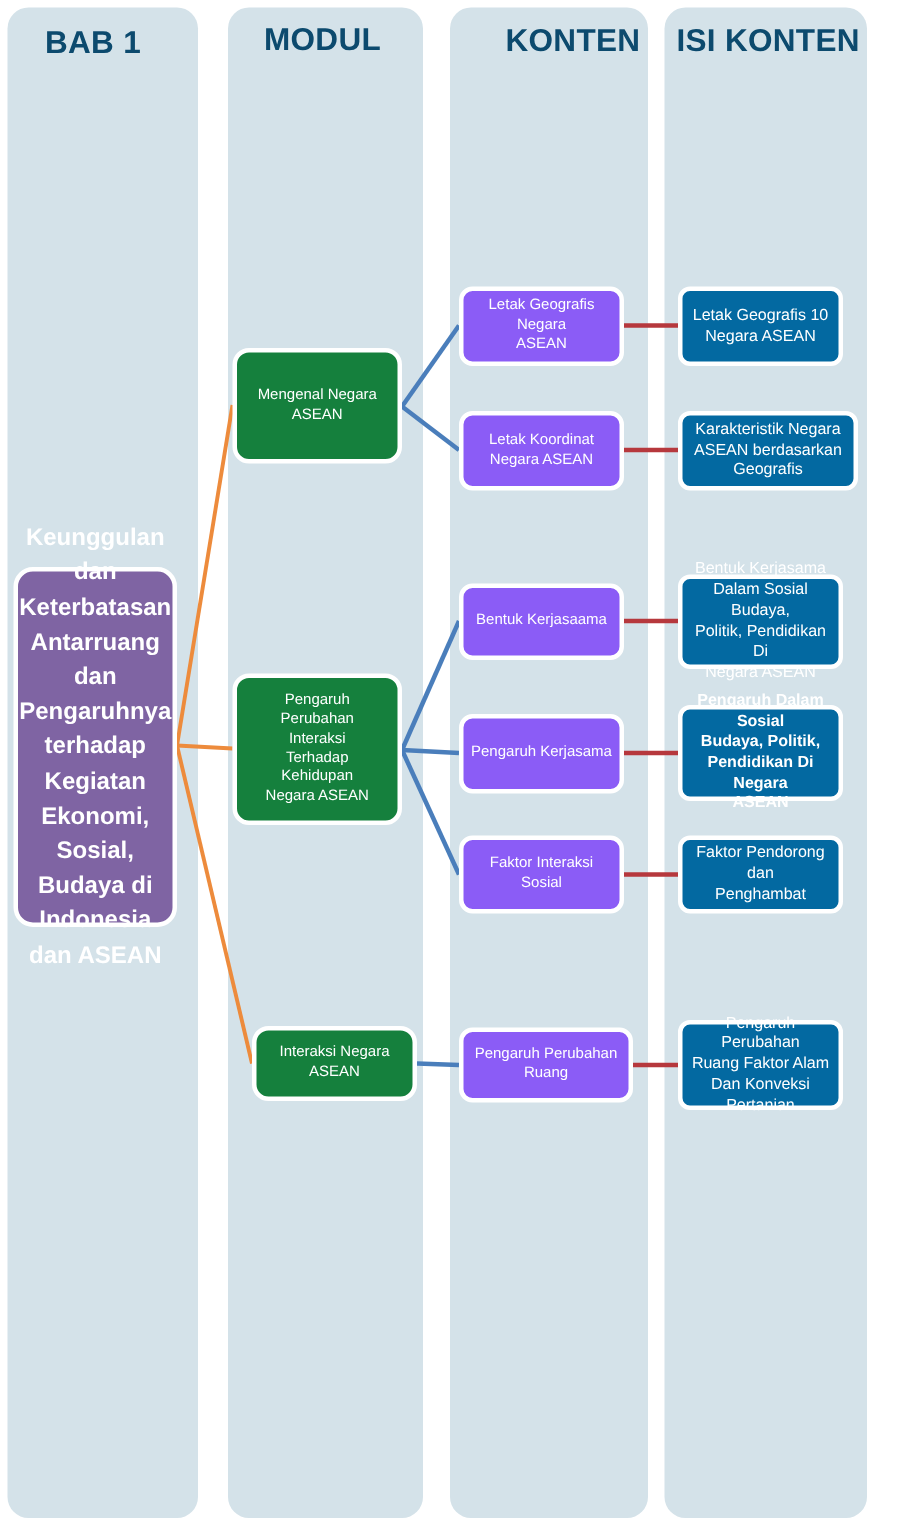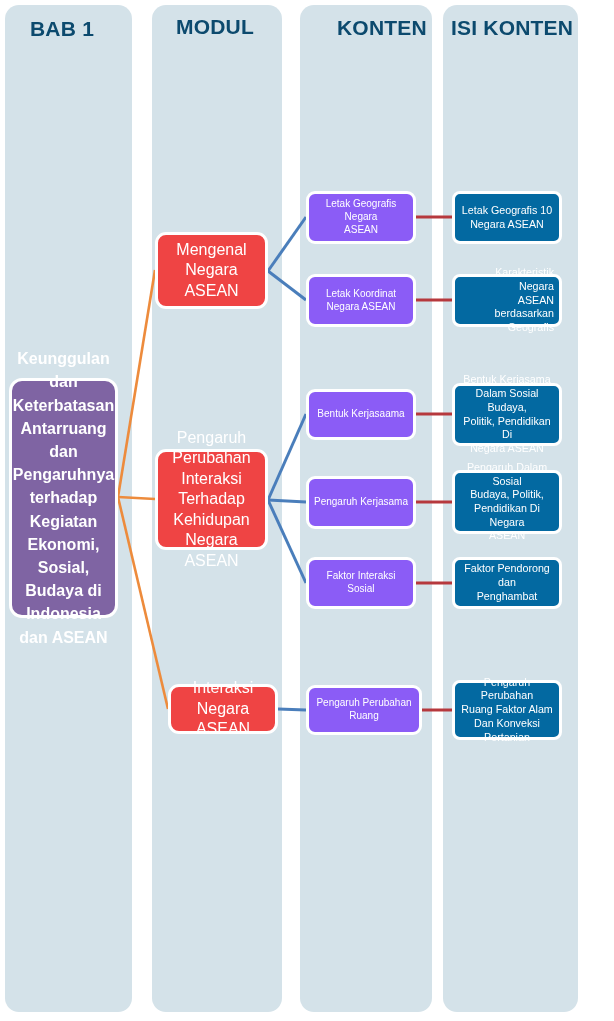--- a/index.html
+++ b/index.html
@@ -53,22 +53,22 @@
     z-index:5;
   }
   .node.root{
     background:#7f64a3;
     font-weight:bold;
     font-size:16px;
     border-radius:13px;
     line-height:1.45;
   }
   .node.modul{
-    background:#ef4444;
-    font-size:16px;
+    background:#15803d;
+    font-size:10px;
     border-radius:11px;
   }
   .node.konten{
     background:#8b5cf6;
     font-size:10px;
     border-radius:9px;
   }
   .node.isi{
     background:#0369a1;
     font-size:10.7px;
@@ -123,28 +123,28 @@
       <div class="node konten" style="left: 306px; top: 274px; width: 110px; height: 53px;">Letak Koordinat
 Negara ASEAN</div>
       <div class="node konten" style="left: 306px; top: 389px; width: 110px; height: 51px;">Bentuk Kerjasaama</div>
       <div class="node konten" style="left: 306px; top: 476px; width: 110px; height: 53px;">Pengaruh Kerjasama</div>
       <div class="node konten" style="left: 306px; top: 557px; width: 110px; height: 52px;">Faktor Interaksi
 Sosial</div>
       <div class="node konten" style="left: 306px; top: 685px; width: 116px; height: 50px;">Pengaruh Perubahan
 Ruang</div>
       <div class="node isi" style="left: 452px; top: 191px; width: 110px; height: 53px;">Letak Geografis 10
 Negara ASEAN</div>
-      <div class="node isi" style="left: 452px; top: 274px; width: 110px; height: 53px; text-align: right;">Karakteristik Negara
+      <div class="node isi" style="left: 452px; top: 274px; width: 120px; height: 53px;">Karakteristik Negara
 ASEAN berdasarkan
 Geografis</div>
       <div class="node isi" style="left: 452px; top: 383px; width: 110px; height: 63px;">Bentuk Kerjasama
 Dalam Sosial Budaya,
 Politik, Pendidikan Di
 Negara ASEAN</div>
-      <div class="node isi" style="left: 452px; top: 470px; width: 110px; height: 64px;">Pengaruh Dalam Sosial
+      <div class="node isi" style="left: 452px; top: 470px; width: 110px; height: 64px; font-weight: bold;">Pengaruh Dalam Sosial
 Budaya, Politik,
 Pendidikan Di Negara
 ASEAN</div>
       <div class="node isi" style="left: 452px; top: 557px; width: 110px; height: 52px;">Faktor Pendorong dan
 Penghambat</div>
       <div class="node isi" style="left: 452px; top: 680px; width: 110px; height: 60px;">Pengaruh Perubahan
 Ruang Faktor Alam
 Dan Konveksi
 Pertanian</div>
     </div>

